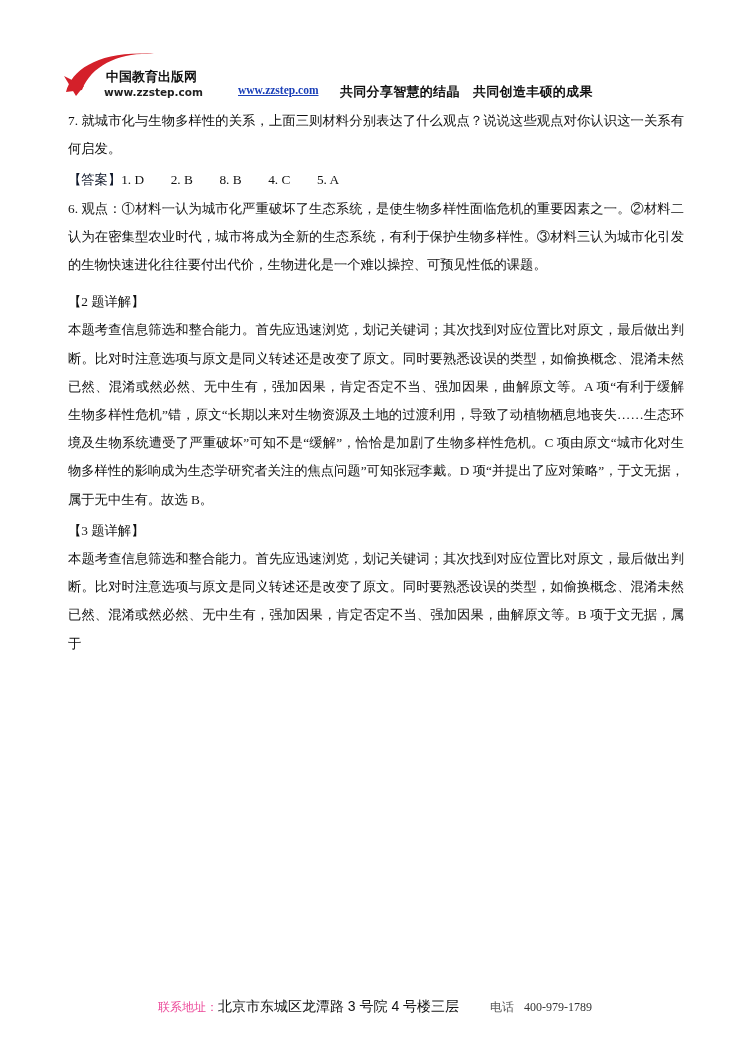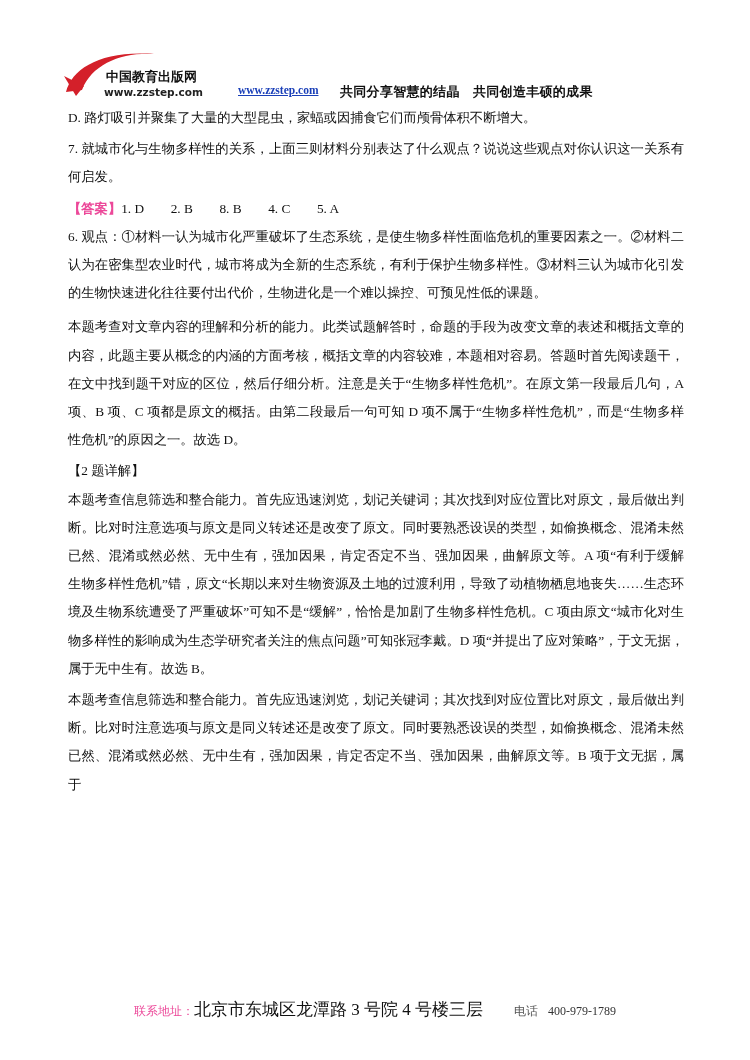--- a/index.html
+++ b/index.html
@@ -11,58 +11,57 @@
   .logo-cn { position: absolute; left: 44px; top: 22px; font-size: 13px; font-weight: bold;
              font-family: "DejaVu Sans", sans-serif; color: #111; letter-spacing: 0px; }
   .logo-url { position: absolute; left: 42px; top: 40px; font-size: 10.5px; font-weight: bold;
               font-family: "DejaVu Sans", sans-serif; color: #222; }
   .site-link { position: absolute; left: 176px; top: 38px; font-size: 11.5px; font-weight: bold;
                color: #1a3fb8; text-decoration: underline; }
   .slogan { position: absolute; left: 278px; top: 37px; font-size: 13px; font-weight: bold; color: #111; letter-spacing: 0.3px; }
   .content { position: absolute; left: 68px; top: 104px; width: 616px; font-size: 13.3px; line-height: 28.2px; }
   .p { margin: 0; text-align: justify; }
   .gap { height: 3px; }
-  .blue { color: #ec4899; font-weight: bold; }
+  .blue { color: #0f172a; }
   .footer { position: absolute; left: 0; top: 998px; width: 750px; text-align: center; font-size: 12px; color: #333; }
   .footer .label { color: #ec4899; }
-  .footer .addr { font-family: Liberation Serif, serif; font-size: 17px; color: #111; }
+  .footer .addr { font-family: Liberation Sans, sans-serif; font-size: 14px; color: #111; }
   .footer .tel-label { color: #555; margin-left: 28px; margin-top: 28px; }
   .footer .tel { margin-left: 10px; }
 </style>
 </head>
 <body>
 
 <div class="header">
   <div class="logo">
     <svg width="150" height="56" viewBox="0 0 150 56">
       <path d="M4 46 C 10 22, 40 4, 92 8 C 60 6, 30 18, 20 44 Z" fill="#d4202a"></path>
       <path d="M2 30 L 14 50 L 22 40 Z" fill="#d4202a"></path>
     </svg>
     <span class="logo-cn">中国教育出版网</span>
     <span class="logo-url">www.zzstep.com</span>
   </div>
   <a class="site-link">www.zzstep.com</a>
   <span class="slogan">共同分享智慧的结晶　共同创造丰硕的成果</span>
 </div>
 
 <div class="content">
-  <p class="p">D. 路灯吸引并聚集了大量的大型昆虫，家蝠或因捕食它们而颅骨体积不断增大。</p>
   <div class="gap"></div>
   <p class="p">7. 就城市化与生物多样性的关系，上面三则材料分别表达了什么观点？说说这些观点对你认识这一关系有何启发。</p>
   <div class="gap"></div>
   <p class="p">
     <span class="blue">【答案】</span><span>1. D　　2. B　　8. B　　4. C　　5. A</span>
   </p>
   <p class="p">6. 观点：①材料一认为城市化严重破坏了生态系统，是使生物多样性面临危机的重要因素之一。②材料二认为在密集型农业时代，城市将成为全新的生态系统，有利于保护生物多样性。③材料三认为城市化引发的生物快速进化往往要付出代价，生物进化是一个难以操控、可预见性低的课题。</p>
   <div class="gap"></div>
   <div class="gap"></div>
-  <p class="p">本题考查对文章内容的理解和分析的能力。此类试题解答时，命题的手段为改变文章的表述和概括文章的内容，此题主要从概念的内涵的方面考核，概括文章的内容较难，本题相对容易。答题时首先阅读题干，在文中找到题干对应的区位，然后仔细分析。注意是关于“生物多样性危机”。在原文第一段最后几句，A 项、B 项、C 项都是原文的概括。由第二段最后一句可知 D 项不属于“生物多样性危机”，而是“生物多样性危机”的原因之一。故选 D。</p>
   <div class="gap"></div>
   <p class="p">【2 题详解】</p>
   <p class="p">本题考查信息筛选和整合能力。首先应迅速浏览，划记关键词；其次找到对应位置比对原文，最后做出判断。比对时注意选项与原文是同义转述还是改变了原文。同时要熟悉设误的类型，如偷换概念、混淆未然已然、混淆或然必然、无中生有，强加因果，肯定否定不当、强加因果，曲解原文等。A 项“有利于缓解生物多样性危机”错，原文“长期以来对生物资源及土地的过渡利用，导致了动植物栖息地丧失……生态环境及生物系统遭受了严重破坏”可知不是“缓解”，恰恰是加剧了生物多样性危机。C 项由原文“城市化对生物多样性的影响成为生态学研究者关注的焦点问题”可知张冠李戴。D 项“并提出了应对策略”，于文无据，属于无中生有。故选 B。</p>
   <div class="gap"></div>
+  <p class="p">【3 题详解】</p>
   <p class="p">本题考查信息筛选和整合能力。首先应迅速浏览，划记关键词；其次找到对应位置比对原文，最后做出判断。比对时注意选项与原文是同义转述还是改变了原文。同时要熟悉设误的类型，如偷换概念、混淆未然已然、混淆或然必然、无中生有，强加因果，肯定否定不当、强加因果，曲解原文等。B 项于文无据，属于</p>
 </div>
 
 <div class="footer">
   <span class="label">联系地址：</span><span class="addr">北京市东城区龙潭路 3 号院 4 号楼三层</span>
   <span class="tel-label">电话</span><span class="tel">400-979-1789</span>
 </div>
 
 </body></html>

